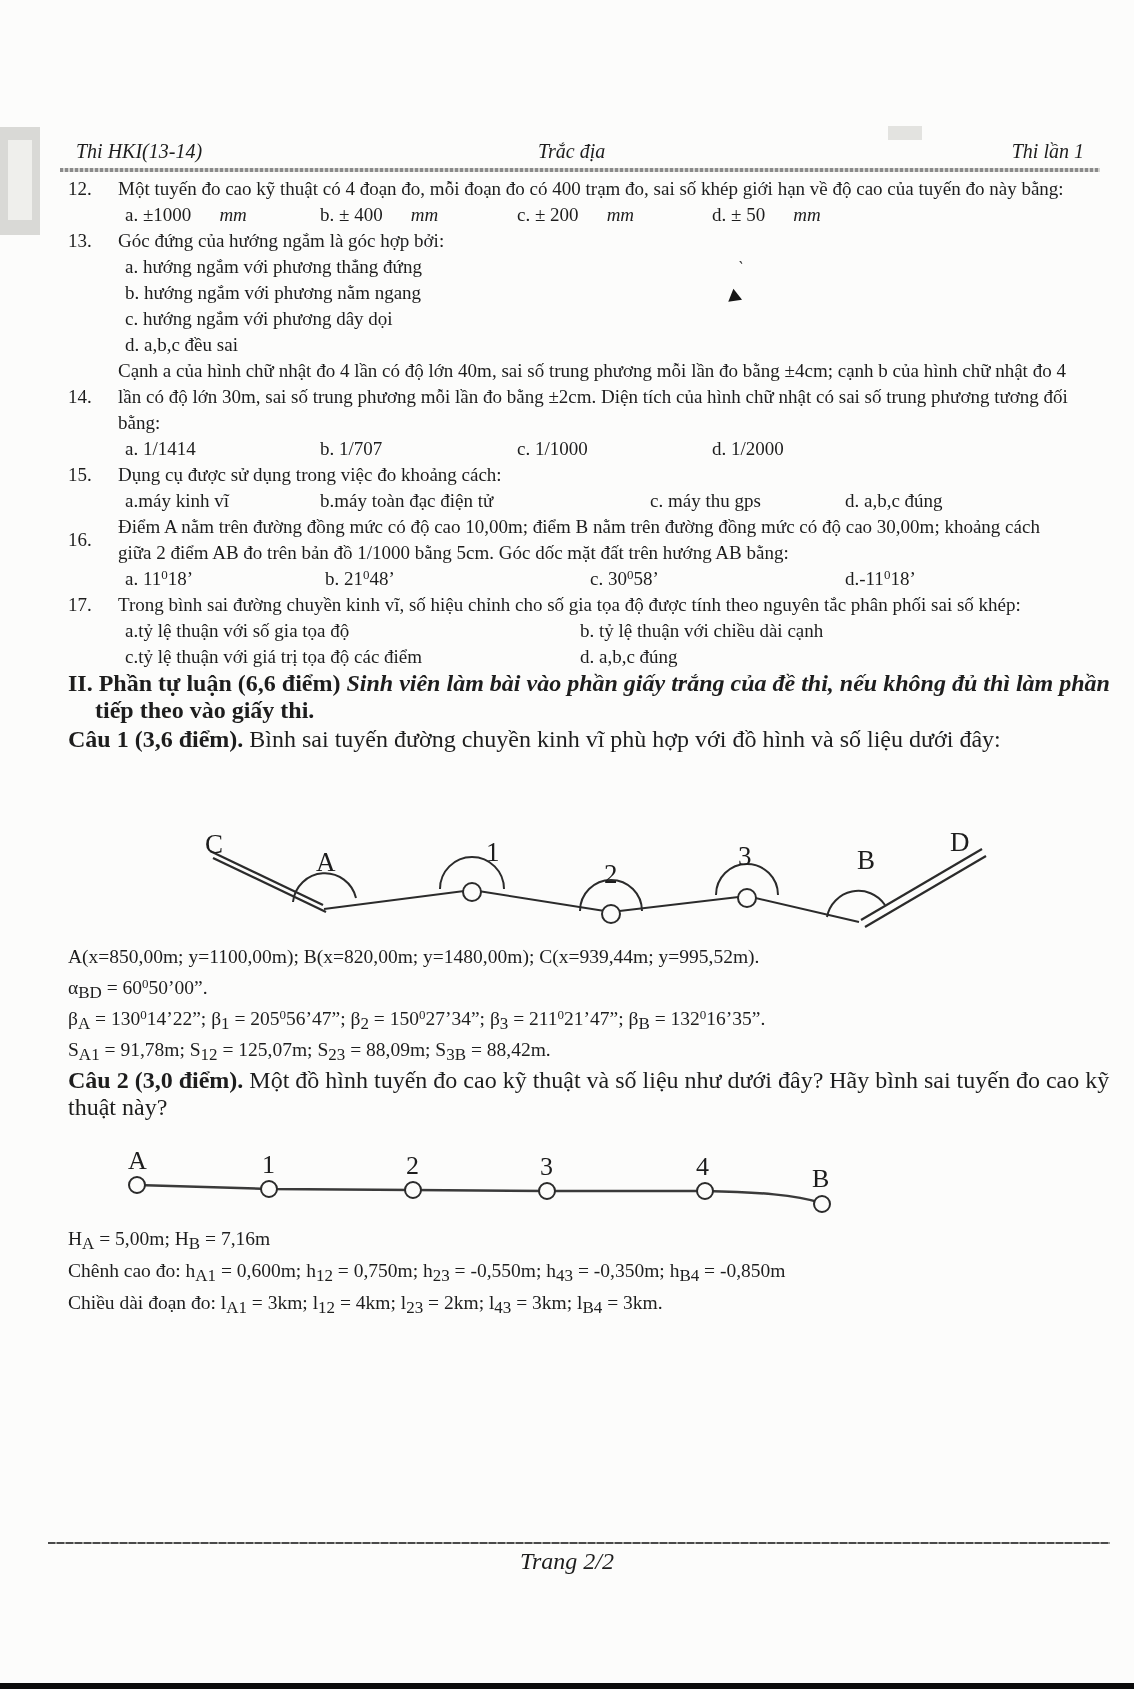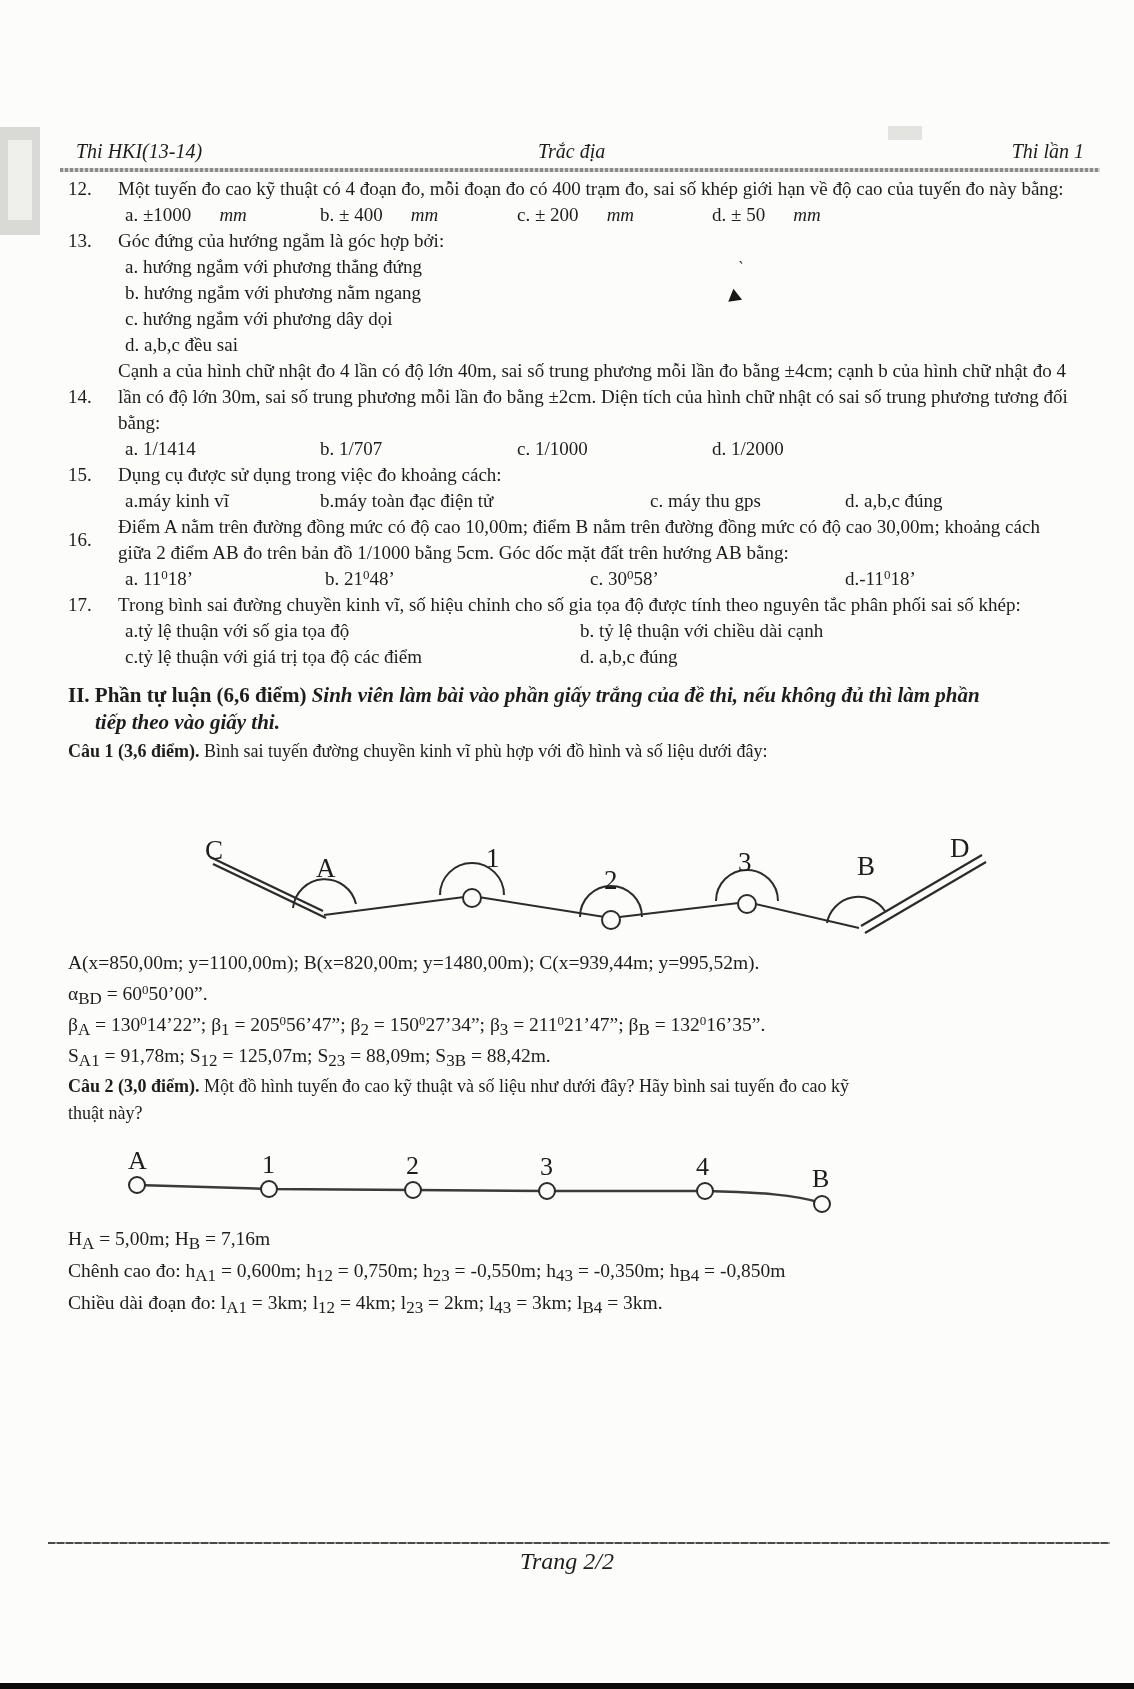--- a/index.html
+++ b/index.html
@@ -40,25 +40,25 @@
   .rowq15 .o1{width:195px;flex:none;}
   .rowq15 .o2{width:330px;flex:none;}
   .rowq15 .o3{width:195px;flex:none;}
   .rowq16 .o1{width:200px;flex:none;}
   .rowq16 .o2{width:265px;flex:none;}
   .rowq16 .o3{width:255px;flex:none;}
   .q17grid{display:grid;grid-template-columns:455px auto;padding-left:57px;}
   sub{font-size:17px;line-height:0;vertical-align:-4px;}
   sup{font-size:13px;line-height:0;vertical-align:6px;}
   i{font-style:italic;padding-left:28px;}
-  .sec2{margin-top:12px;font-weight:bold;font-size:21px;line-height:27px;}
+  .sec2{margin-top:0;font-weight:bold;font-size:24px;line-height:27px;}
   .sec2 .it{font-style:italic;}
   .sec2-l1{white-space:nowrap;}
-  .sec2-l2{margin-left:27px;font-style:italic;}
-  .caup{font-size:18px;line-height:27px;margin-top:2px;}
+  .sec2-l2{margin-left:27px;}
+  .caup{font-size:24px;line-height:27px;margin-top:2px;}
   .caup .blb{font-weight:bold;}
   .caup .l2{white-space:nowrap;}
   svg.diag{display:block;margin-left:-8px;}
   .dataline{font-size:19.5px;line-height:31px;}
   .d2line{font-size:19.5px;line-height:32px;}
   
   .footer-rule{position:absolute;left:48px;top:1542px;width:1062px;height:2px;
     background:repeating-linear-gradient(90deg,#4a4a4a 0 7px,#9a9a96 7px 9px);}
   .footer-label{position:absolute;left:0;top:1548px;width:1134px;text-align:center;
     font-style:italic;font-size:24px;}

